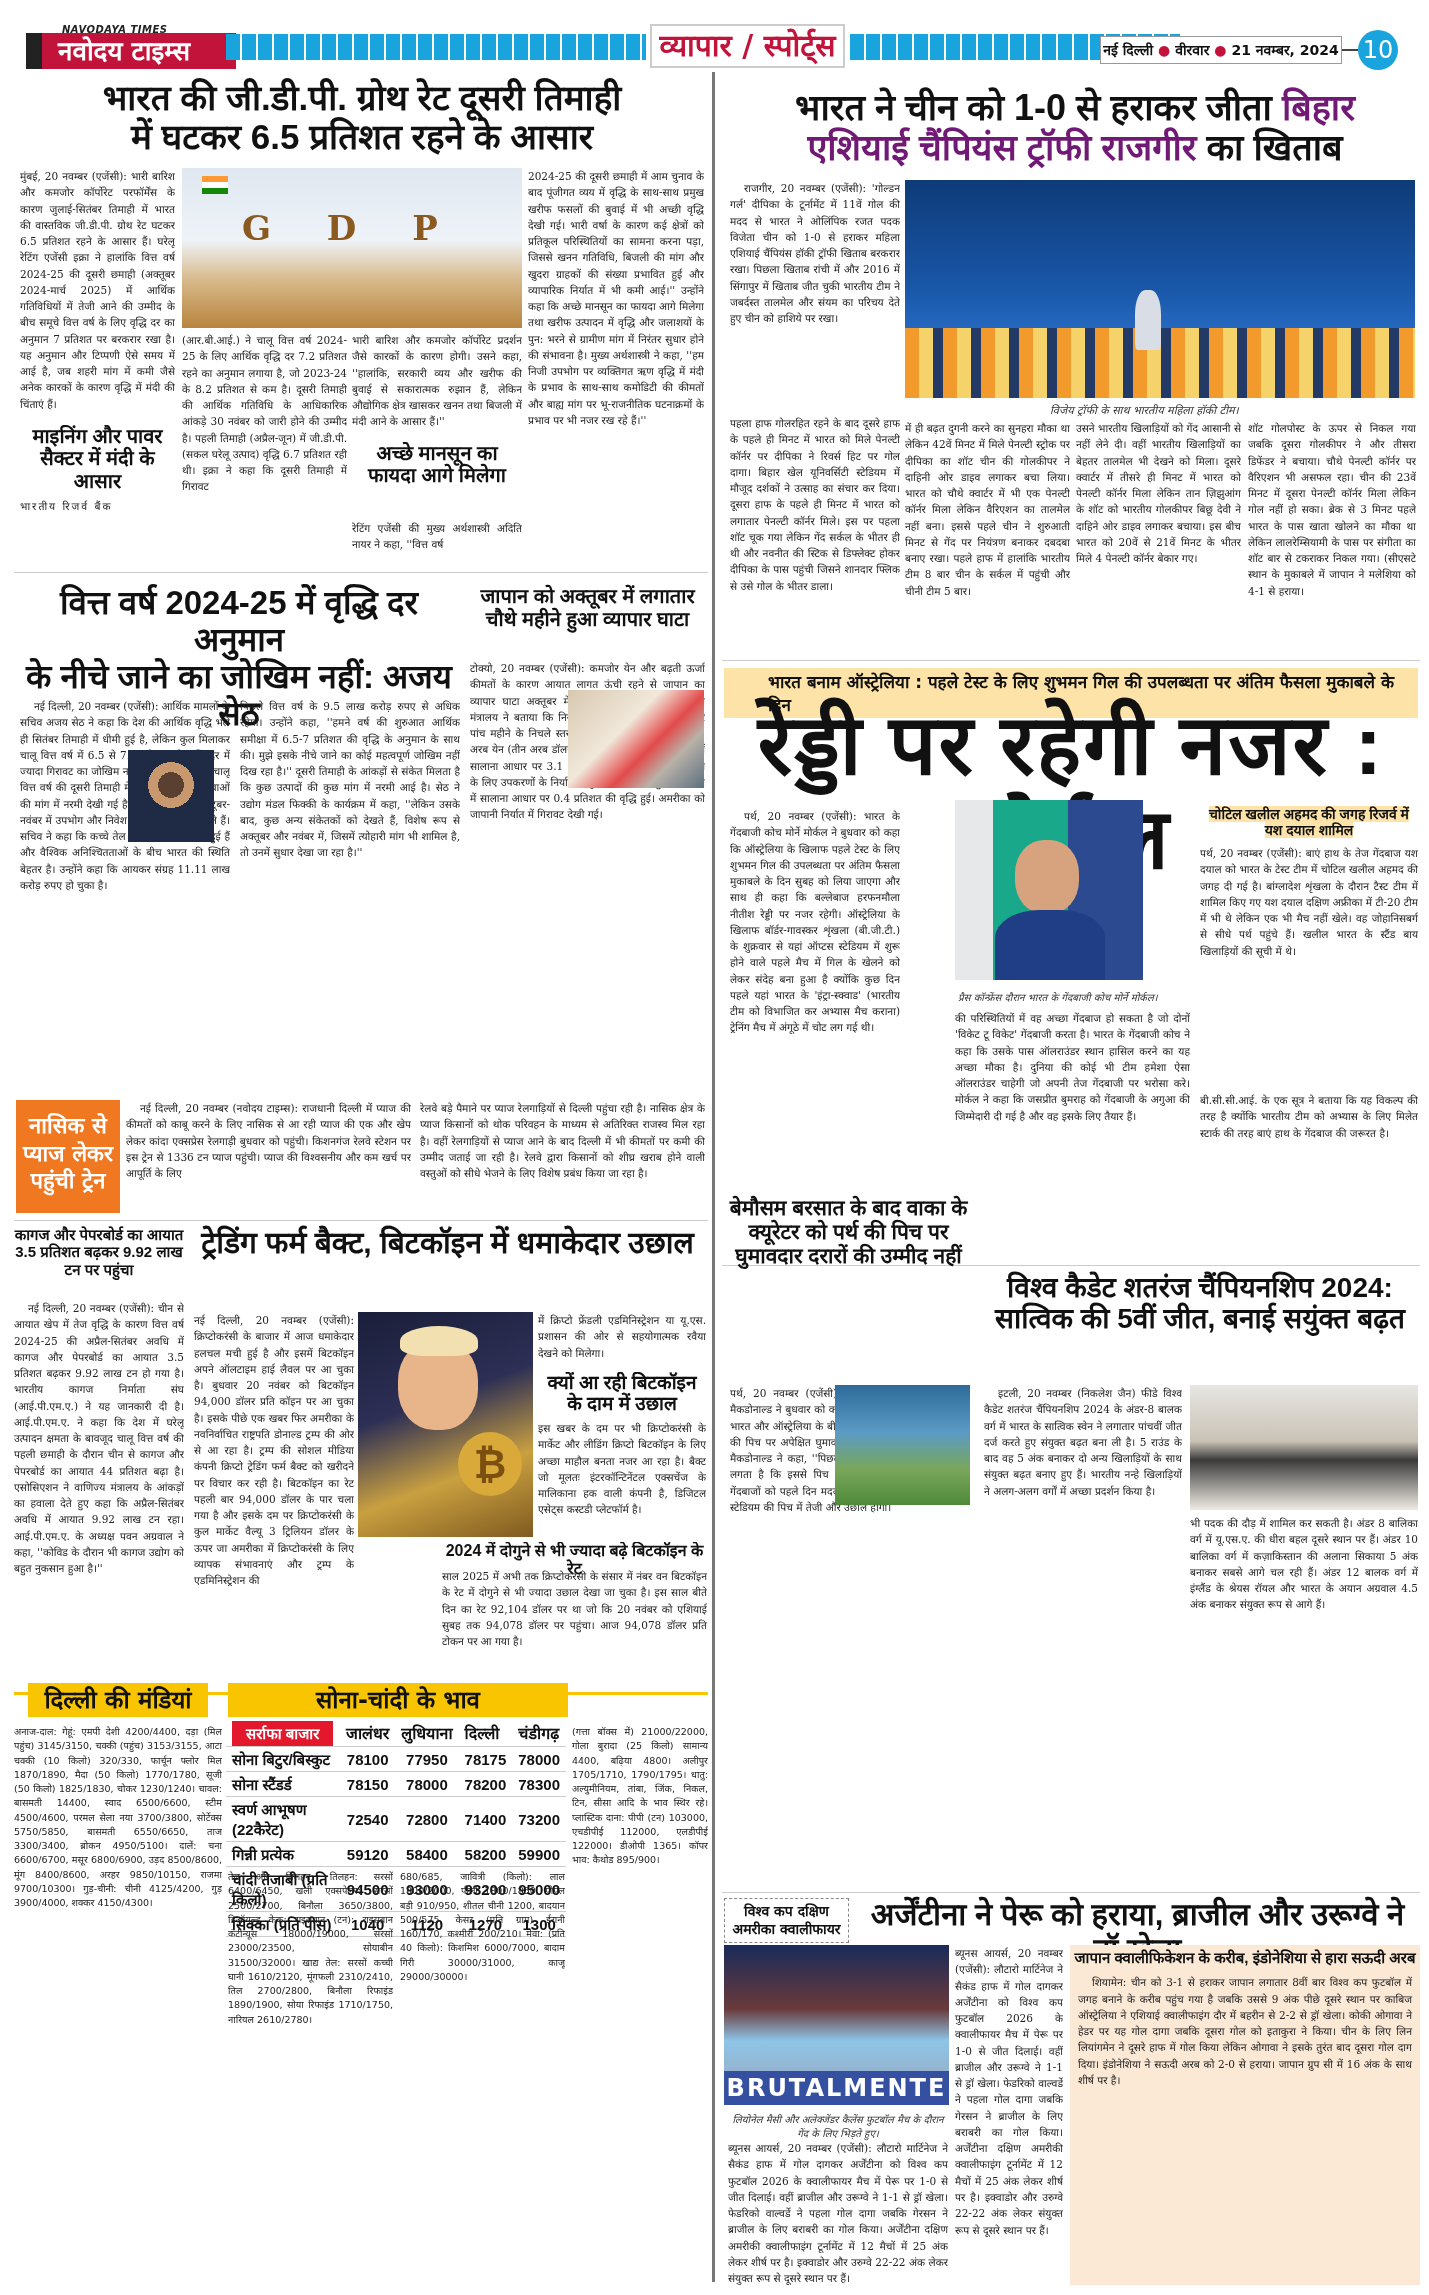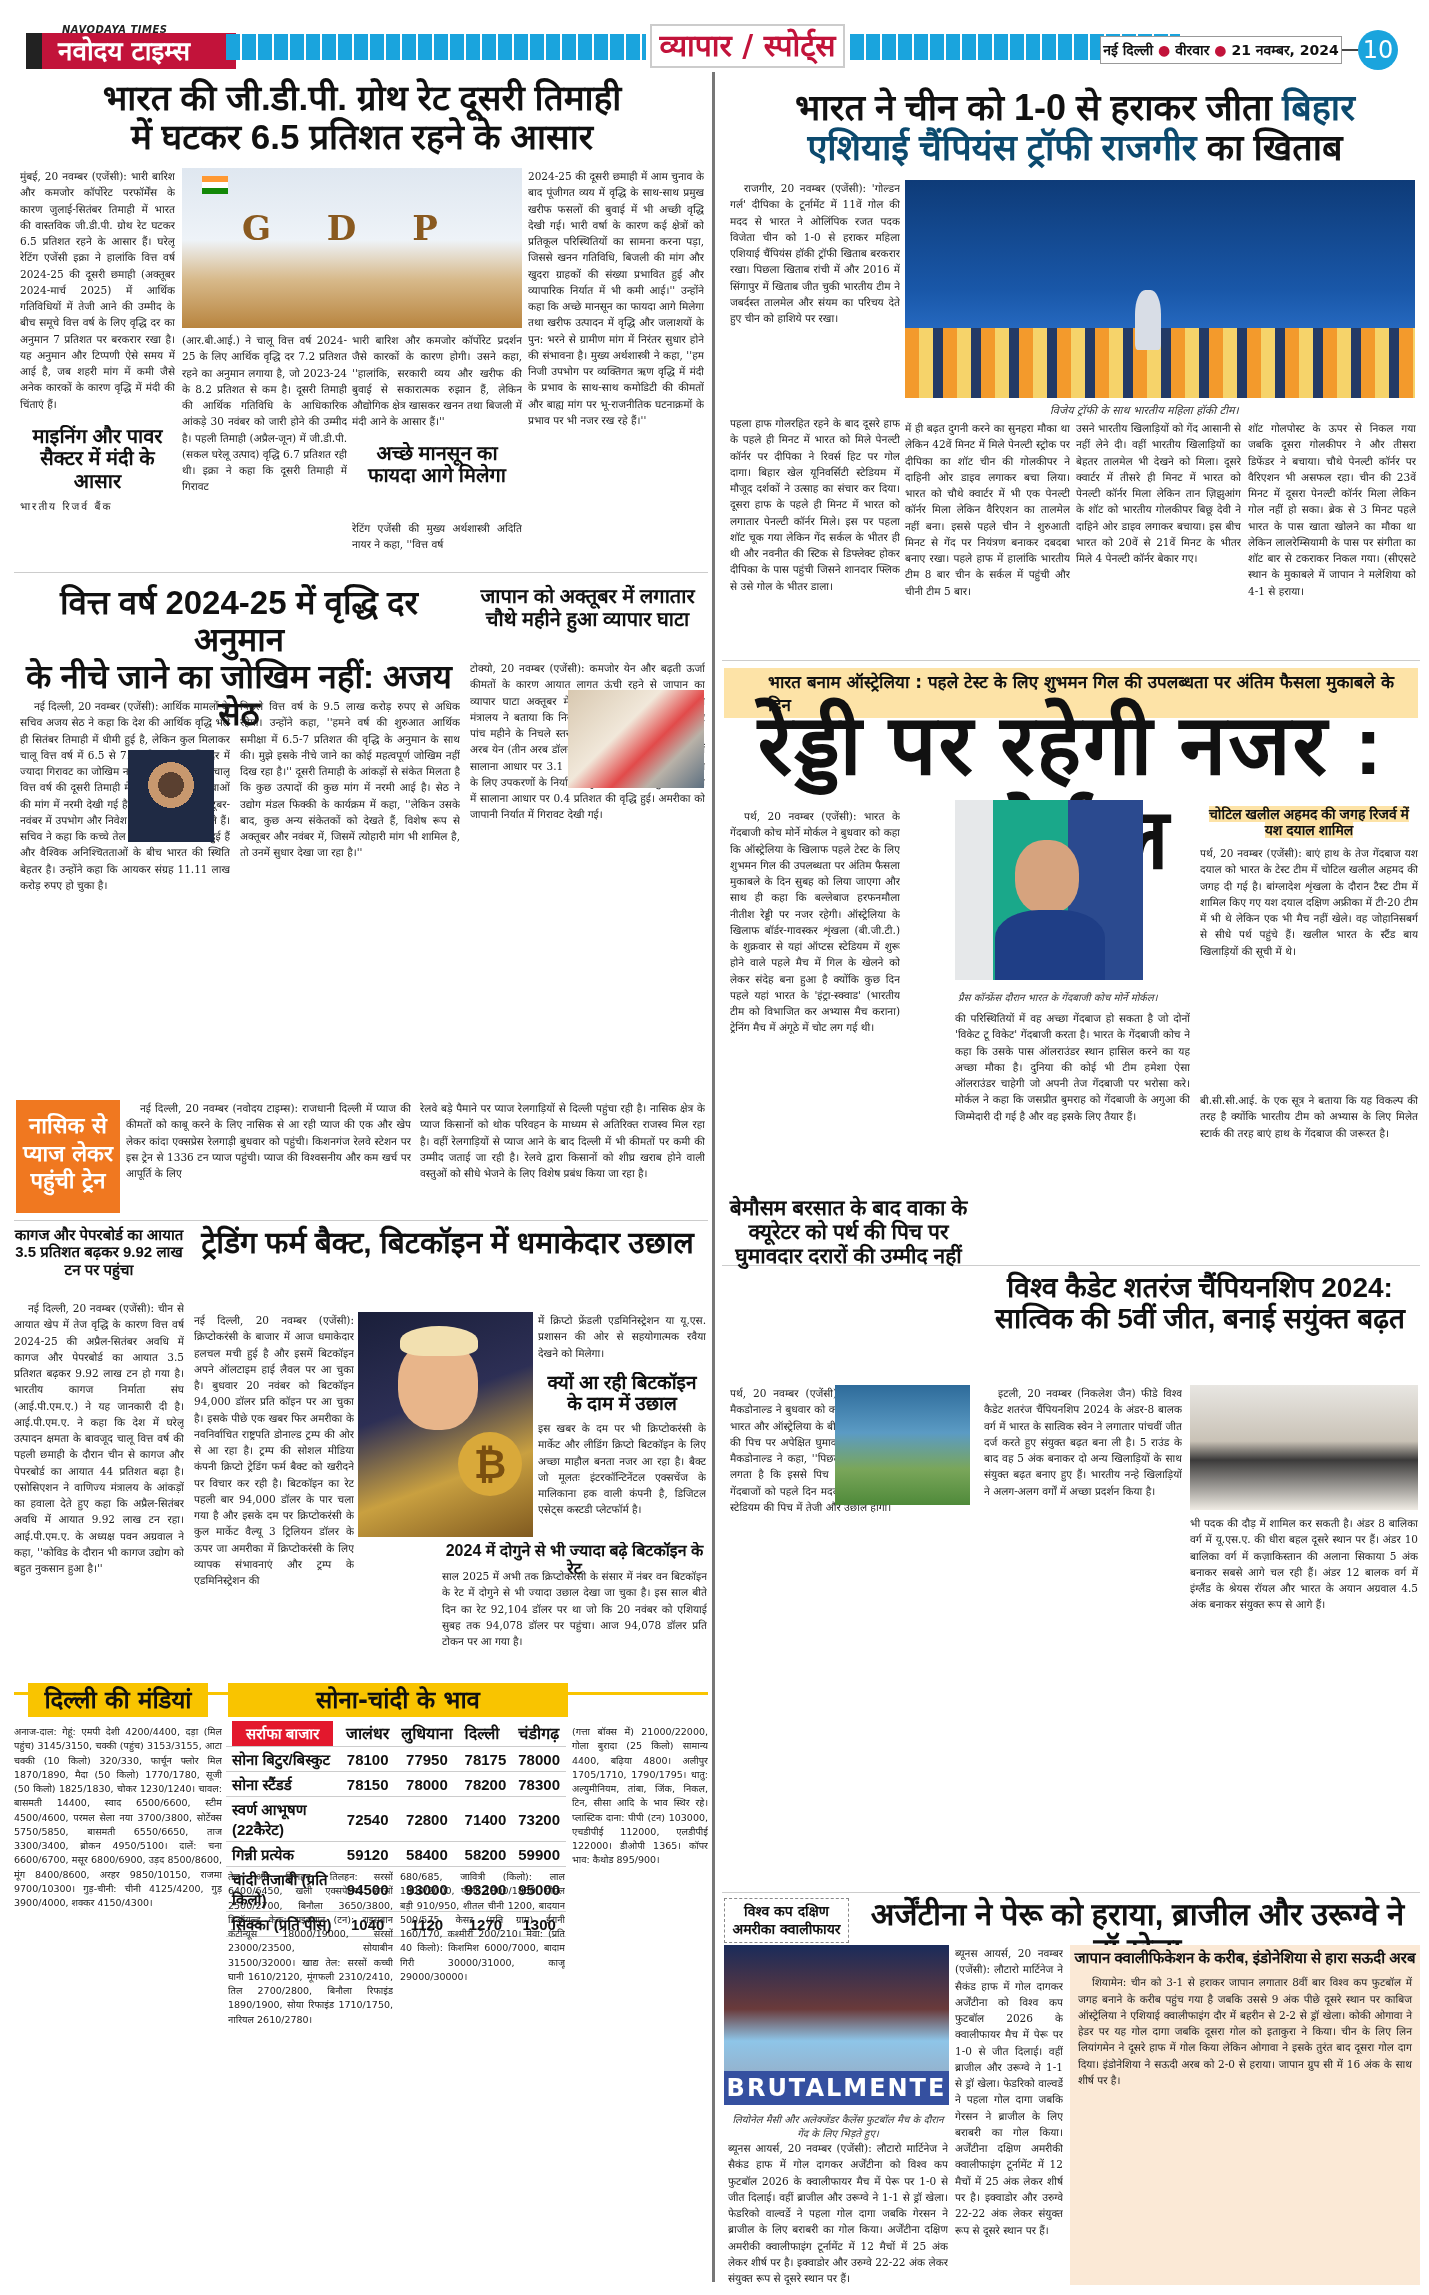--- a/index.html
+++ b/index.html
@@ -5,21 +5,21 @@
   * { box-sizing: border-box; margin: 0; padding: 0; }
   body { width: 1429px; height: 2295px; background: #fff; font-family: "DejaVu Sans", sans-serif; color: #111; position: relative; overflow: hidden; }
   .abs { position: absolute; }
   .masthead-small { left: 62px; top: 24px; font-size: 10px; font-style: italic; font-weight: bold; color: #222; letter-spacing: 0.5px; }
   .logo-box { left: 14px; top: 33px; width: 210px; height: 36px; background: #c2133a; color: #fff; font-weight: bold; font-size: 26px; line-height: 36px; padding-left: 16px; border-left: 16px solid #222; margin-left: 12px; }
   .stripe { top: 34px; height: 26px; background: repeating-linear-gradient(90deg, #1aa4dd 0 14px, #fff 14px 16px); }
   .section-box { left: 650px; top: 24px; width: 195px; height: 44px; background: #fff; border: 2px solid #ccc; color: #c2133a; font-size: 30px; font-weight: bold; text-align: center; line-height: 40px; }
   .date-box { left: 1100px; top: 36px; width: 242px; height: 28px; border: 1px solid #999; background: #fff; font-size: 14px; font-weight: bold; line-height: 26px; text-align: center; }
   .page-num { left: 1358px; top: 30px; width: 40px; height: 40px; border-radius: 50%; background: #1aa4dd; color: #fff; font-size: 24px; text-align: center; line-height: 40px; }
   .hl { font-family: "Liberation Sans", sans-serif; font-weight: bold; line-height: 1.12; }
-  .red { color: #0c4a6e; }
+  .red { color: #701a75; }
   .body-txt { font-family: "DejaVu Serif", serif; font-size: 10.5px; line-height: 1.55; color: #222; text-align: justify; }
   .col { position: absolute; overflow: hidden; }
   .photo { position: absolute; overflow: hidden; }
   .caption { font-size: 11px; font-style: italic; color: #333; }
   .vrule { position: absolute; width: 4px; background: #888; }
   .hrule { position: absolute; height: 1px; background: #999; }
   .sub-hl { font-family: "Liberation Sans", sans-serif; font-weight: bold; text-align: center; line-height: 1.15; }
   .orange-box { background: #f07820; color: #fff; font-weight: bold; text-align: center; font-size: 22px; line-height: 1.25; padding-top: 12px; }
   .yellow-tab { background: #f9c400; font-size: 24px; font-weight: bold; text-align: center; line-height: 34px; }
   .kicker { background: #fde3a7; font-size: 20px; font-weight: bold; padding: 2px 6px; }

